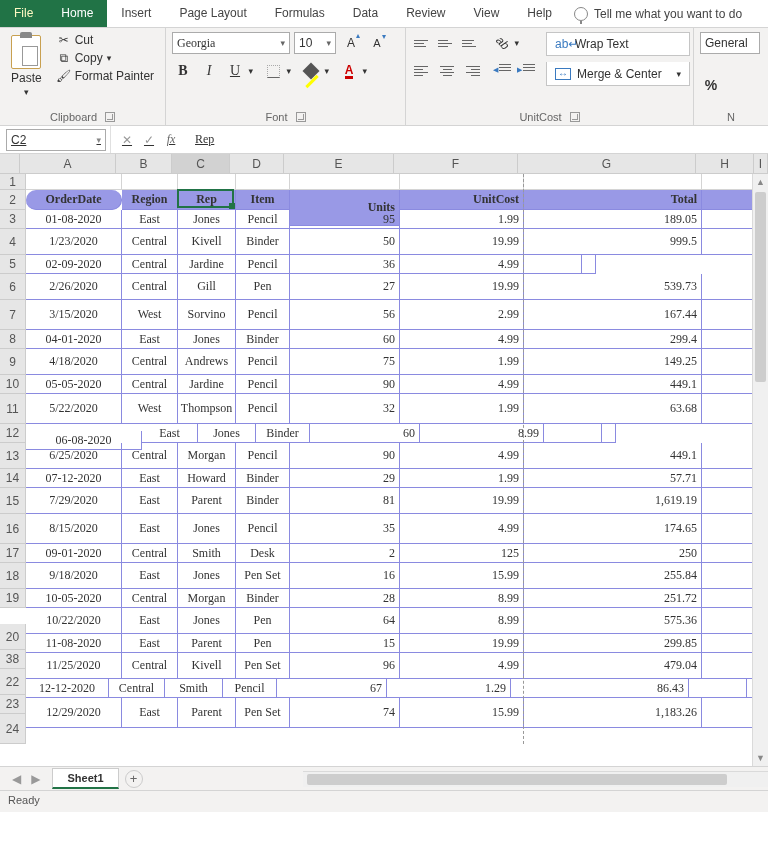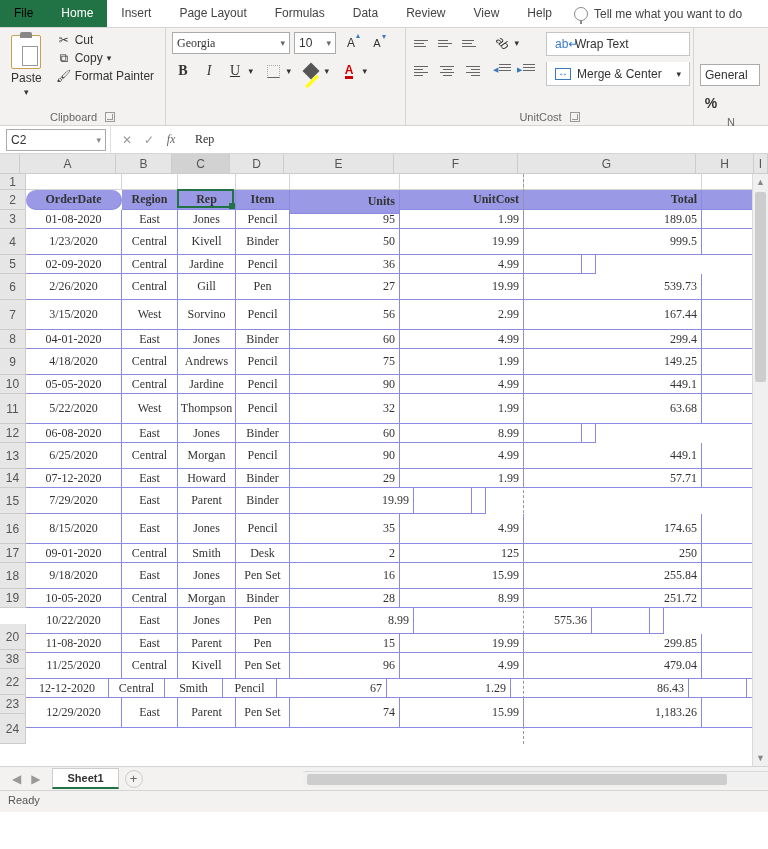--- a/index.html
+++ b/index.html
@@ -1,21 +1,21 @@
 <!DOCTYPE html>
 <html><head>
 <meta charset="utf-8">
 <style>
 * { box-sizing: border-box; margin: 0; padding: 0; }
 body { font-family: "Segoe UI", Arial, sans-serif; font-size: 12px; background: #fff; width: 768px; overflow: hidden; color: #333; }
 
 
 .menu-tabs { display: flex; background: #fff; height: 28px; align-items: stretch; border-bottom: 1px solid #d4d4d4; }
 .menu-tab { padding: 6px 14px; cursor: pointer; color: #444; }
-.menu-tab.file { background: #217346; color: #000000; }
+.menu-tab.file { background: #217346; color: #fef9c3; }
 .menu-tab.active { background: #217346; color: #fff; }
 .tell-me { display: flex; align-items: center; gap: 6px; margin-left: 8px; color: #444; }
 .bulb { width: 14px; height: 14px; border: 1.5px solid #888; border-radius: 50%; position: relative; }
 .bulb:after { content: ""; position: absolute; width: 2px; height: 3px; background: #888; bottom: -4px; left: 5px; }
 
 
 .ribbon { display: flex; background: #f3f2f1; border-bottom: 1px solid #d4d4d4; height: 98px; }
 .group { border-right: 1px solid #d4d4d4; padding: 4px 6px 2px; display: flex; flex-direction: column; justify-content: space-between; }
 .group-title { text-align: center; font-size: 11px; color: #666; padding-top: 2px; display: flex; justify-content: center; align-items: center; gap: 8px;}
 .launcher { width: 10px; height: 10px; border: 1px solid #999; display: inline-block; position: relative; }
@@ -62,25 +62,25 @@
 .merge-icon { width: 16px; height: 12px; border: 1px solid #3a7ac0; position: relative; }
 .merge-icon:before { content: "↔"; position: absolute; font-size: 10px; top: -2px; left: 2px; color: #3a7ac0;}
 .wrap-icon { width: 14px; height: 14px; color: #3a7ac0; font-size: 12px; }
 .indent-icon { width: 16px; height: 14px; display:flex; flex-direction: column; gap:2px; position:relative;}
 .indent-icon span { height:1px; background:#666; }
 .indent-icon.left:before { content:"◀"; font-size:7px; color:#3a7ac0; position:absolute; left:-2px; top:2px;}
 .indent-icon.right:before { content:"▶"; font-size:7px; color:#3a7ac0; position:absolute; left:-2px; top:2px;}
 .orient-icon { font-style: italic; transform: rotate(45deg); font-size: 12px;}
 
 
-.number-body { display: flex; flex-direction: column; gap: 6px; margin-top: 32px; }
+.number-body { display: flex; flex-direction: column; gap: 20px; }
 .pct-icon { font-size: 14px; font-weight: bold; }
 
 
-.formula-bar { display: flex; align-items: center; border-bottom: 1px solid #d4d4d4; height: 28px; background:#fff;}
+.formula-bar { display: flex; align-items: center; border-bottom: 1px solid #d4d4d4; height: 28px; background:#fff;text-decoration:underline;}
 .name-box { width: 100px; height: 22px; border: 1px solid #ababab; margin: 0 4px 0 6px; display: flex; align-items: center; justify-content: space-between; padding: 0 4px; }
 .name-box .chev { font-size: 9px; color: #888;}
 .fx-btns { display: flex; align-items: center; gap: 2px; padding: 0 6px; border-left: 1px solid #e0e0e0; height: 100%; }
 .fx-btn { width: 20px; height: 20px; display: inline-flex; align-items: center; justify-content: center; color: #999; }
 .fx-label { font-style: italic; font-family: "Times New Roman", serif; color: #666; }
 .formula-input { flex: 1; padding: 0 8px; font-family: Georgia, serif; }
 
 
 .grid-wrap { position: relative; height: 612px; overflow: hidden; }
 .col-headers { display: flex; background: #e6e6e6; border-bottom: 1px solid #ccc; height: 20px; position: sticky; top: 0; }
@@ -196,20 +196,24 @@
             <span class="fill-bar"></span>
             <span class="chev" style="position:absolute;right:-8px">▾</span>
           </div>
         <div style="width:8px"></div>
         <div class="sq-btn">
             <span class="fontcolor-icon">A</span>
             <span class="chev" style="position:absolute;right:-8px">▾</span>
           </div>
       </div>
     </div>
+    <div class="group-title">
+        <span>Font</span>
+        <span class="launcher"></span>
+      </div>
   </div>
 
   <div class="group" style="width:288px">
     <div class="align-body">
       <div class="align-block">
         <div class="align-row">
           <div class="sq-btn">
               <div class="align-icon">
                 <span style="width:14px"></span>
                 <span style="width:10px"></span>
@@ -379,21 +383,21 @@
           <div class="cell" style="width: 124px; height: 16px;"></div>
           <div class="cell" style="width: 178px; height: 16px;"></div>
           <div class="cell" style="width: 58px; height: 16px;"></div>
           <div class="cell" style="width: 14px; height: 16px;"></div>
         </div>
         <div class="row data-row hdr-row" style="height: 20px;">
           <div class="cell ctr" style="width: 96px; height: 20px; border-radius: 10px;">OrderDate</div>
           <div class="cell ctr" style="width: 56px; height: 20px;">Region</div>
           <div class="cell ctr" style="width: 58px; height: 20px;">Rep</div>
           <div class="cell ctr" style="width: 54px; height: 20px;">Item</div>
-          <div class="cell num" style="width: 110px; height: 24px; font-family: Liberation Serif, serif;">Units</div>
+          <div class="cell num" style="width: 110px; height: 36px; font-family: Liberation Serif, serif;">Units</div>
           <div class="cell num" style="width: 124px; height: 20px;">UnitCost</div>
           <div class="cell num" style="width: 178px; height: 20px;">Total</div>
           <div class="cell" style="width: 58px; height: 20px;"></div>
           <div class="cell" style="width: 14px; height: 20px;"></div>
         </div>
         <div class="active-cell-outline" style="left: 151px; top: 15px; width: 57px; height: 19px;"></div>
         <div class="row data-row" style="height: 19px;">
           <div class="cell ctr" style="width: 96px; height: 19px;">01-08-2020</div>
           <div class="cell ctr" style="width: 56px; height: 19px;">East</div>
           <div class="cell ctr" style="width: 58px; height: 19px;">Jones</div>
@@ -485,21 +489,21 @@
           <div class="cell ctr" style="width: 56px; height: 30px;">West</div>
           <div class="cell ctr" style="width: 58px; height: 30px;">Thompson</div>
           <div class="cell ctr" style="width: 54px; height: 30px;">Pencil</div>
           <div class="cell num" style="width: 110px; height: 30px;">32</div>
           <div class="cell num" style="width: 124px; height: 30px;">1.99</div>
           <div class="cell num" style="width: 178px; height: 30px;">63.68</div>
           <div class="cell" style="width: 58px; height: 30px;"></div>
           <div class="cell" style="width: 14px; height: 30px;"></div>
         </div>
         <div class="row data-row" style="height: 19px;">
-          <div class="cell ctr" style="width: 96px; height: 19px;">06-08-2020</div>
+          <div class="cell ctr" style="width: 116px; height: 19px; margin-top: 7px;">06-08-2020</div>
           <div class="cell ctr" style="width: 56px; height: 19px;">East</div>
           <div class="cell ctr" style="width: 58px; height: 19px;">Jones</div>
           <div class="cell ctr" style="width: 54px; height: 19px;">Binder</div>
           <div class="cell num" style="width: 110px; height: 19px;">60</div>
           <div class="cell num" style="width: 124px; height: 19px;">8.99</div>
           <div class="cell" style="width: 58px; height: 19px;"></div>
           <div class="cell" style="width: 14px; height: 19px;"></div>
         </div>
         <div class="row data-row" style="height: 26px;">
           <div class="cell ctr" style="width: 96px; height: 26px;">6/25/2020</div>
@@ -521,21 +525,23 @@
           <div class="cell num" style="width: 124px; height: 19px;">1.99</div>
           <div class="cell num" style="width: 178px; height: 19px;">57.71</div>
           <div class="cell" style="width: 58px; height: 19px;"></div>
           <div class="cell" style="width: 14px; height: 19px;"></div>
         </div>
         <div class="row data-row" style="height: 26px;">
           <div class="cell ctr" style="width: 96px; height: 26px;">7/29/2020</div>
           <div class="cell ctr" style="width: 56px; height: 26px;">East</div>
           <div class="cell ctr" style="width: 58px; height: 26px;">Parent</div>
           <div class="cell ctr" style="width: 54px; height: 26px;">Binder</div>
+          <div class="cell num" style="width: 110px; height: 26px;">81</div>
           <div class="cell num" style="width: 124px; height: 26px;">19.99</div>
+          <div class="cell num" style="width: 178px; height: 26px;">1,619.19</div>
           <div class="cell" style="width: 58px; height: 26px;"></div>
           <div class="cell" style="width: 14px; height: 26px;"></div>
         </div>
         <div class="row data-row" style="height: 30px;">
           <div class="cell ctr" style="width: 96px; height: 30px;">8/15/2020</div>
           <div class="cell ctr" style="width: 56px; height: 30px;">East</div>
           <div class="cell ctr" style="width: 58px; height: 30px;">Jones</div>
           <div class="cell ctr" style="width: 54px; height: 30px;">Pencil</div>
           <div class="cell num" style="width: 110px; height: 30px;">35</div>
           <div class="cell num" style="width: 124px; height: 30px;">4.99</div>
@@ -574,20 +580,21 @@
           <div class="cell num" style="width: 124px; height: 19px;">8.99</div>
           <div class="cell num" style="width: 178px; height: 19px;">251.72</div>
           <div class="cell" style="width: 58px; height: 19px;"></div>
           <div class="cell" style="width: 14px; height: 19px;"></div>
         </div>
         <div class="row data-row" style="height: 26px;">
           <div class="cell ctr" style="width: 96px; height: 26px;">10/22/2020</div>
           <div class="cell ctr" style="width: 56px; height: 26px;">East</div>
           <div class="cell ctr" style="width: 58px; height: 26px;">Jones</div>
           <div class="cell ctr" style="width: 54px; height: 26px;">Pen</div>
+          <div class="cell num" style="width: 110px; height: 26px;">64</div>
           <div class="cell num" style="width: 124px; height: 26px;">8.99</div>
           <div class="cell num" style="width: 178px; height: 26px;">575.36</div>
           <div class="cell" style="width: 58px; height: 26px;"></div>
           <div class="cell" style="width: 14px; height: 26px;"></div>
         </div>
         <div class="row data-row" style="height: 19px;">
           <div class="cell ctr" style="width: 96px; height: 19px;">11-08-2020</div>
           <div class="cell ctr" style="width: 56px; height: 19px;">East</div>
           <div class="cell ctr" style="width: 58px; height: 19px;">Parent</div>
           <div class="cell ctr" style="width: 54px; height: 19px;">Pen</div>

